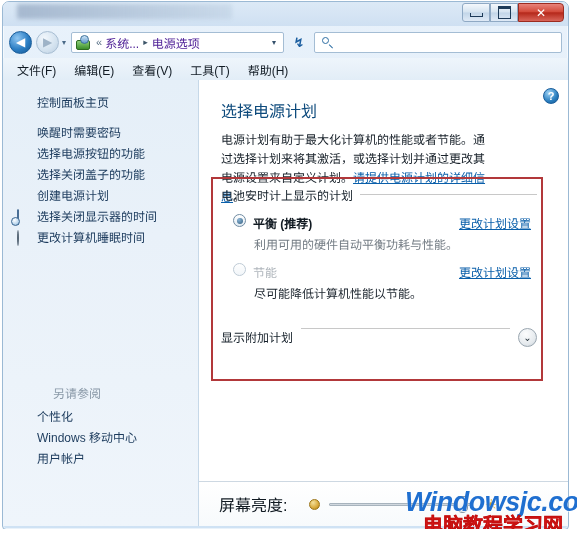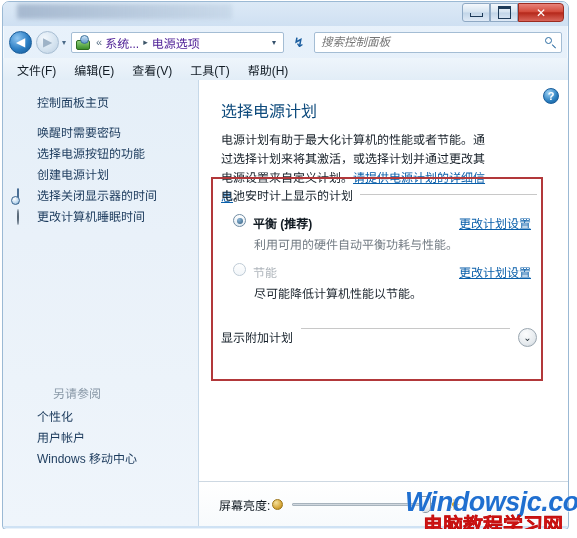--- a/index.html
+++ b/index.html
@@ -477,23 +477,23 @@
     right: 0;
     bottom: 0;
     height: 44px;
     border-top: 1px solid #cdd8e2;
     background: linear-gradient(180deg,#ffffff,#f7fafc);
     display: flex;
     align-items: center;
     padding-left: 20px;
   }
   .bright-label {
-    font-size: 12px;
+    font-size: 16px;
     color: #101921;
-    margin-right: 2px;
+    margin-right: 22px;
     text-align: right;
   }
   .bright-lo {
     width: 11px; height: 11px;
     border-radius: 50%;
     background: radial-gradient(circle at 35% 30%, #f4e09a 0%, #d8a93c 60%, #a87c18 100%);
     border: 1px solid #9c7518;
     box-sizing: border-box;
     margin-right: 9px;
     flex: none;
@@ -612,21 +612,20 @@
         <span class="crumb-arrow">▸</span>
         <span class="crumb-txt">电源选项</span>
         <span class="crumb-caret">▾</span>
       </div>
 
       <div class="refresh-btn">
         <span>↯</span>
       </div>
 
       <div class="searchbox">
-        <input type="text" placeholder="搜索控制面板" style="">
         <span class="search-icon">
             <i></i>
           </span>
       </div>
     </div>
 
     <div class="menubar">
       <span class="menuitem">文件(F)</span>
       <span class="menuitem">编辑(E)</span>
       <span class="menuitem">查看(V)</span>
@@ -634,37 +633,38 @@
       <span class="menuitem">帮助(H)</span>
     </div>
 
     <div class="body-split">
 
       <div class="sidebar">
         <div class="side-link home">控制面板主页</div>
 
         <div class="side-link">唤醒时需要密码</div>
         <div class="side-link">选择电源按钮的功能</div>
+        <div class="side-link">选择关闭盖子的功能</div>
         <div class="side-link">创建电源计划</div>
 
         <div class="side-link">
           <span class="side-ico"><span class="ico-monitor"></span></span>
           <span>选择关闭显示器的时间</span>
         </div>
 
         <div class="side-link">
           <span class="side-ico"><span class="ico-moon"></span></span>
           <span>更改计算机睡眠时间</span>
         </div>
 
         <div class="see-also">
           <div class="see-also-title">另请参阅</div>
           <div class="side-link">个性化</div>
+          <div class="side-link">Windows 移动中心</div>
           <div class="side-link">用户帐户</div>
-          <div class="side-link">Windows 移动中心</div>
         </div>
       </div>
 
       <div class="content">
 
         <div class="help-btn">?</div>
 
         <div class="pane-title">选择电源计划</div>
 
         <div class="pane-desc">

